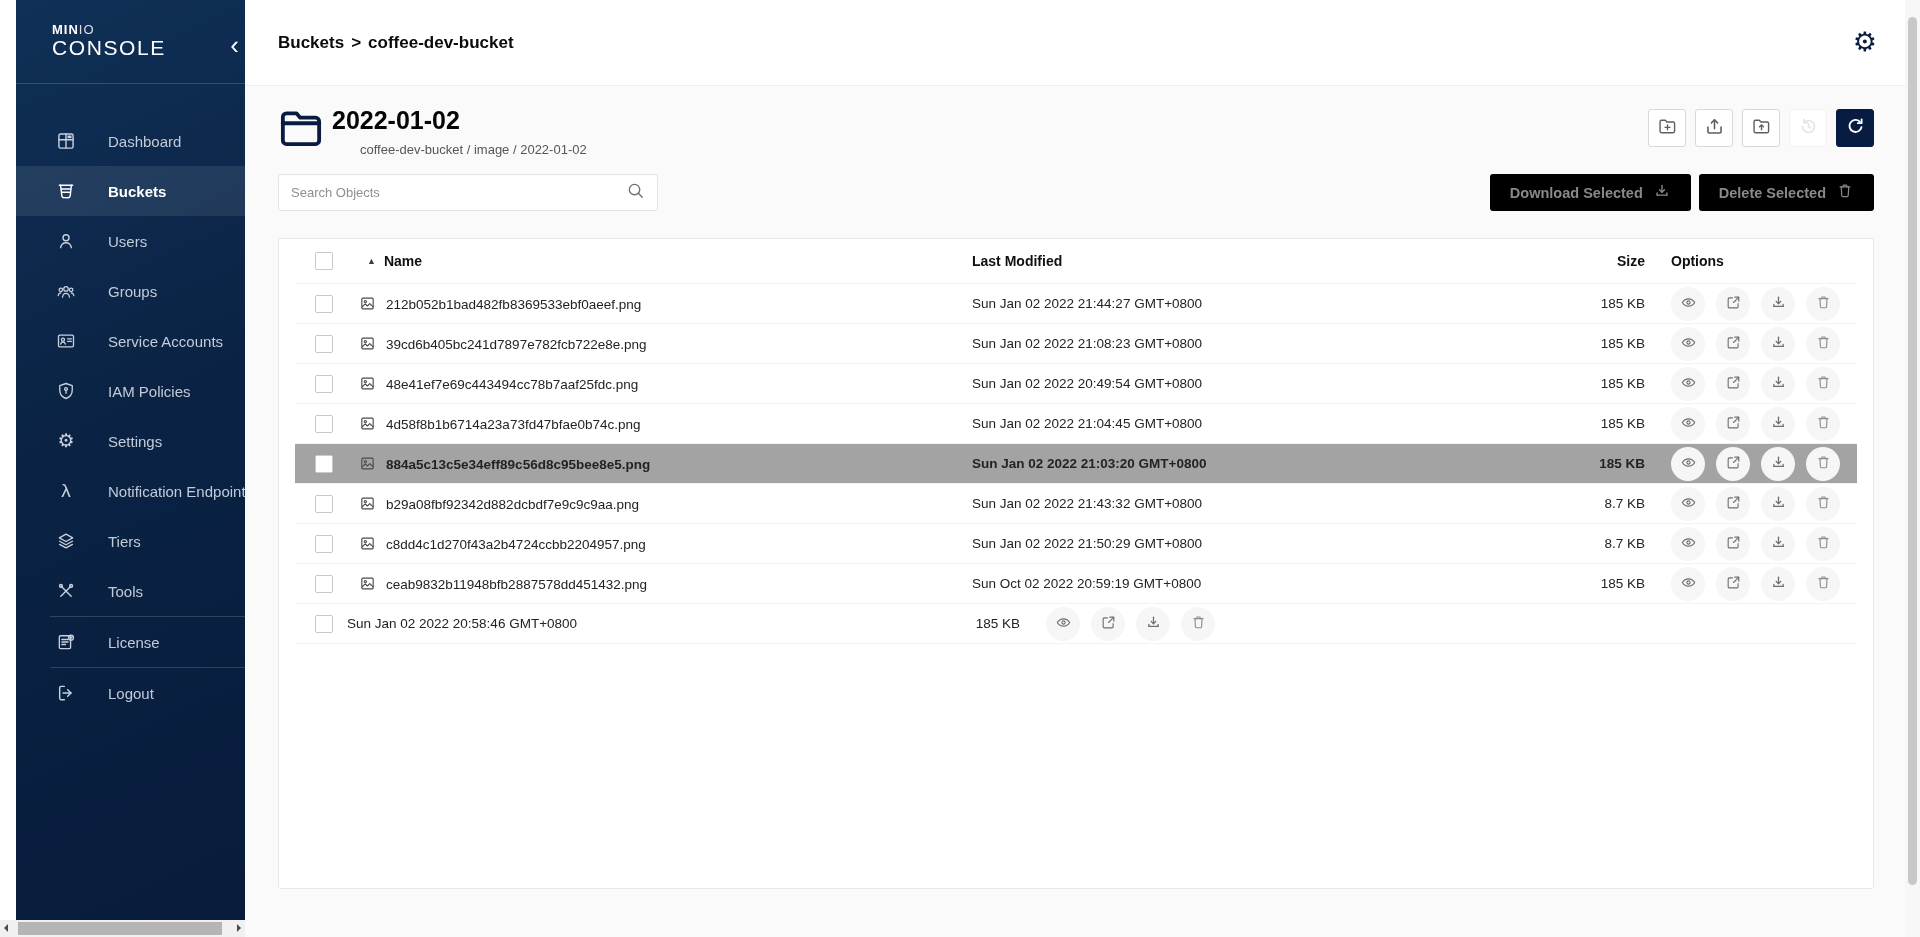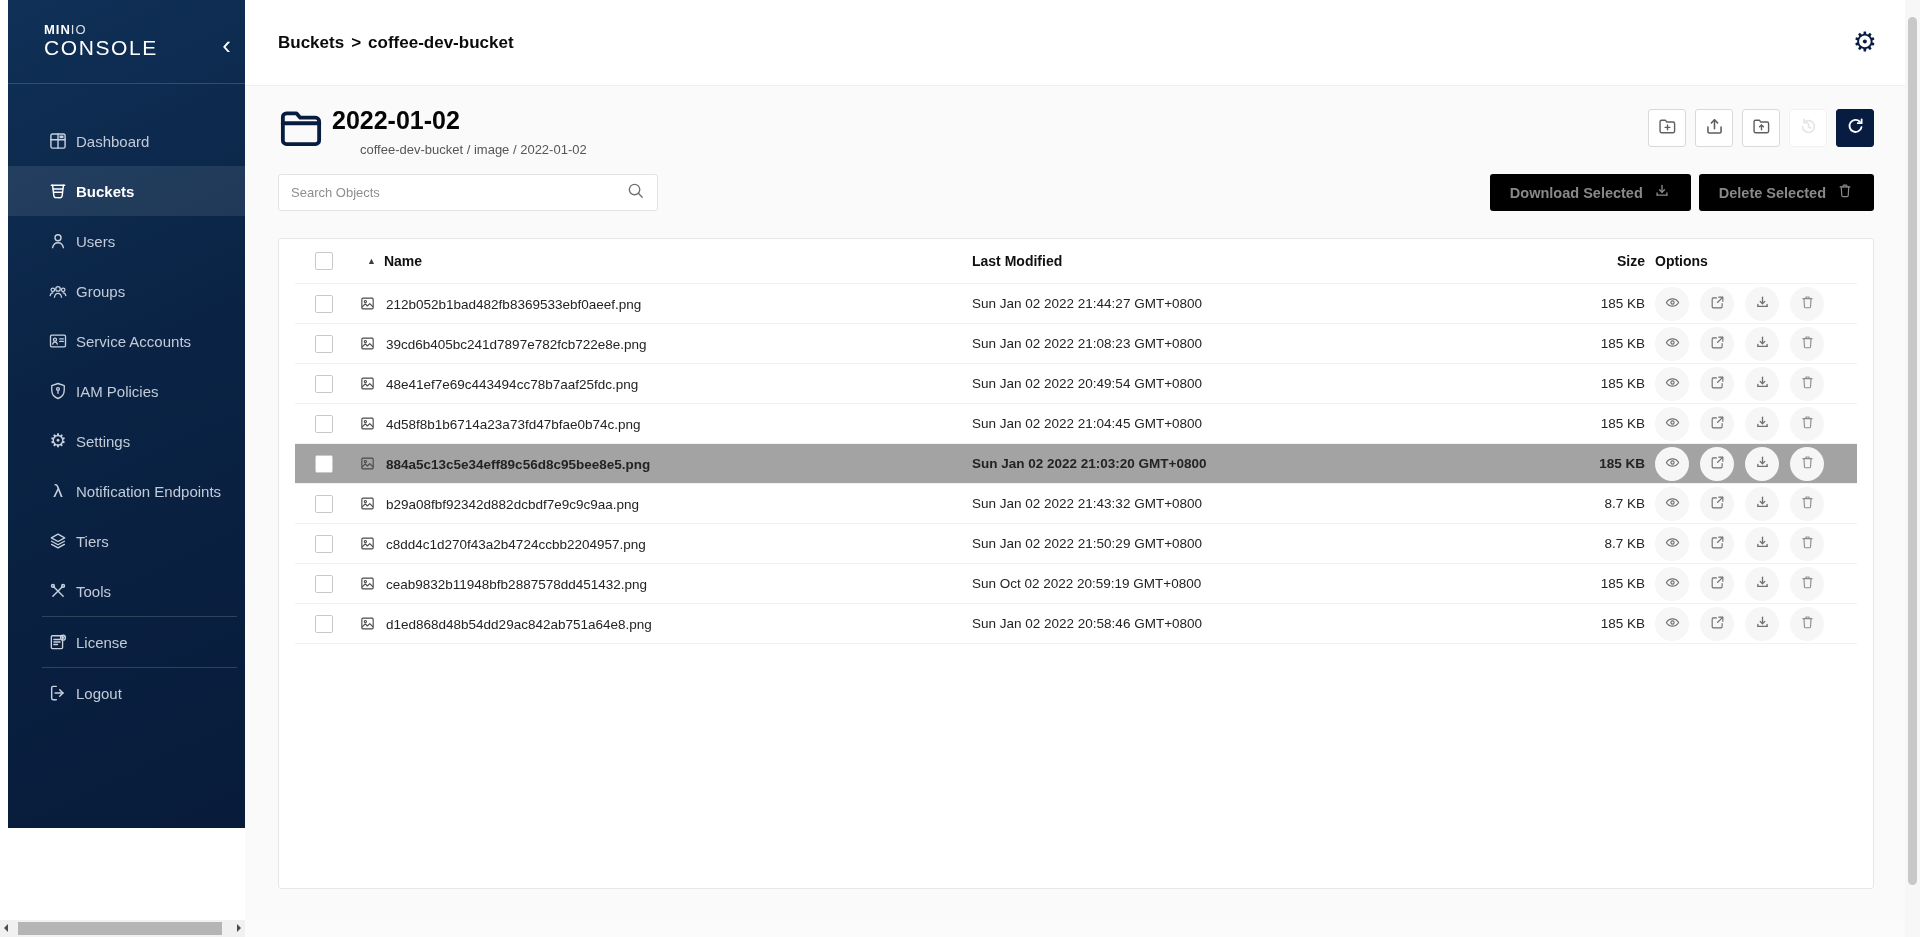--- a/index.html
+++ b/index.html
@@ -1,30 +1,30 @@
 <!DOCTYPE html>
 <html><head>
 <meta charset="utf-8">
 <style>
   * { box-sizing: border-box; margin: 0; padding: 0; }
   html,body { width:1920px; height:937px; overflow:hidden; font-family:"Liberation Sans",sans-serif; background:#fff; }
 
   
-  .sidebar { position:absolute; left:8px; top:0; width:245px; height:828px;
+  .sidebar { position:absolute; left:16px; top:0; width:245px; height:920px;
     background:linear-gradient(155deg,#103057 0%,#0a2344 45%,#081b3a 100%); color:#c9cfdb; }
   .logo-row { height:84px; display:flex; align-items:center; justify-content:space-between;
     padding:0 22px 0 36px; border-bottom:1px solid rgba(255,255,255,0.16); }
   .logo-line1 { font-size:13px; letter-spacing:1px; color:#fff; line-height:13px; }
   .logo-line1 .b { font-weight:700; }
   .logo-line1 .l { font-weight:300; opacity:.85; }
   .logo-line2 { font-size:21px; letter-spacing:1.6px; color:#fff; font-weight:400; line-height:24px; }
   .collapse { color:#fff; font-size:26px; line-height:20px; cursor:pointer; margin-top:6px; }
 
   .menu { padding-top:32px; }
-  .menu-item { height:50px; display:flex; align-items:center; gap:8px; padding-left:40px;
+  .menu-item { height:50px; display:flex; align-items:center; gap:32px; padding-left:40px;
     font-size:15px; color:#c3cbd8; cursor:pointer; }
   .menu-item.active { background:rgba(255,255,255,0.09); color:#fff; font-weight:700; }
   .menu-item .mi { width:20px; height:20px; flex:0 0 20px; display:flex; align-items:center; justify-content:center; color:#c9d1de; }
   .menu-item.active .mi { color:#fff; }
   .mi svg { width:20px; height:20px; }
   .mi.txt { font-size:19px; line-height:20px; }
   .menu-divider { border-top:1px solid rgba(255,255,255,0.16); margin:0 16px 0 34px; }
 
   
   .hscroll { position:absolute; left:0; top:920px; width:245px; height:17px; background:#f1f1f1; }
@@ -79,21 +79,21 @@
   .tbody-row.highlight { background:#a3a3a3; font-weight:700; }
   .col-check { flex:0 0 52px; display:flex; align-items:center; }
   .checkbox { width:18px; height:18px; border:1px solid #c9c9c9; border-radius:2px; background:#fff; margin-left:20px; cursor:pointer; }
   .col-name { flex:1; min-width:0; display:flex; align-items:flex-end; gap:10px; padding-left:12px; }
   .col-name .fic { color:#4a4a4a; display:flex; }
   .col-name .fic svg { width:17px; height:17px; }
   .hdr-name { flex:1; display:flex; align-items:center; gap:8px; padding-left:20px; cursor:pointer; }
   .sort-ic { font-size:9px; color:#3d3d3d; }
   .col-mod { flex:0 0 430px; }
   .col-size { flex:0 0 243px; text-align:right; }
-  .col-opts { flex:0 0 212px; display:flex; padding-left:10px; gap:11px;text-align:right; }
+  .col-opts { flex:0 0 212px; display:flex; padding-left:26px; gap:11px;text-align:right; }
   .opt-btn { width:34px; height:34px; border-radius:50%; background:#f6f6f6; border:none;
     display:flex; align-items:center; justify-content:center; color:#6f6f6f; cursor:pointer; }
   .opt-btn svg { width:17px; height:17px; }
   .opt-btn.lighter { color:#8d8d8d; }
 </style>
 </head>
 <body>
 
 <svg width="0" height="0" style="position:absolute" aria-hidden="true">
   <defs>
@@ -755,28 +755,20 @@
               <span><svg>
                   <use href="#i-trash"></use>
                 </svg></span>
             </button>
         </div>
       </div>
       <div class="trow tbody-row">
         <div class="col-check">
             <span class="checkbox"></span>
           </div>
-        <div class="col-name">
-            <span class="fic">
-              <svg>
-                <use href="#i-image"></use>
-              </svg>
-            </span>
-            <span>d1ed868d48b54dd29ac842ab751a64e8.png</span>
-          </div>
         <div class="col-mod">Sun Jan 02 2022 20:58:46 GMT+0800</div>
         <div class="col-size">185 KB</div>
         <div class="col-opts">
           <button class="opt-btn">
               <span><svg>
                   <use href="#i-eye"></use>
                 </svg></span>
             </button>
           <button class="opt-btn">
               <span><svg>

